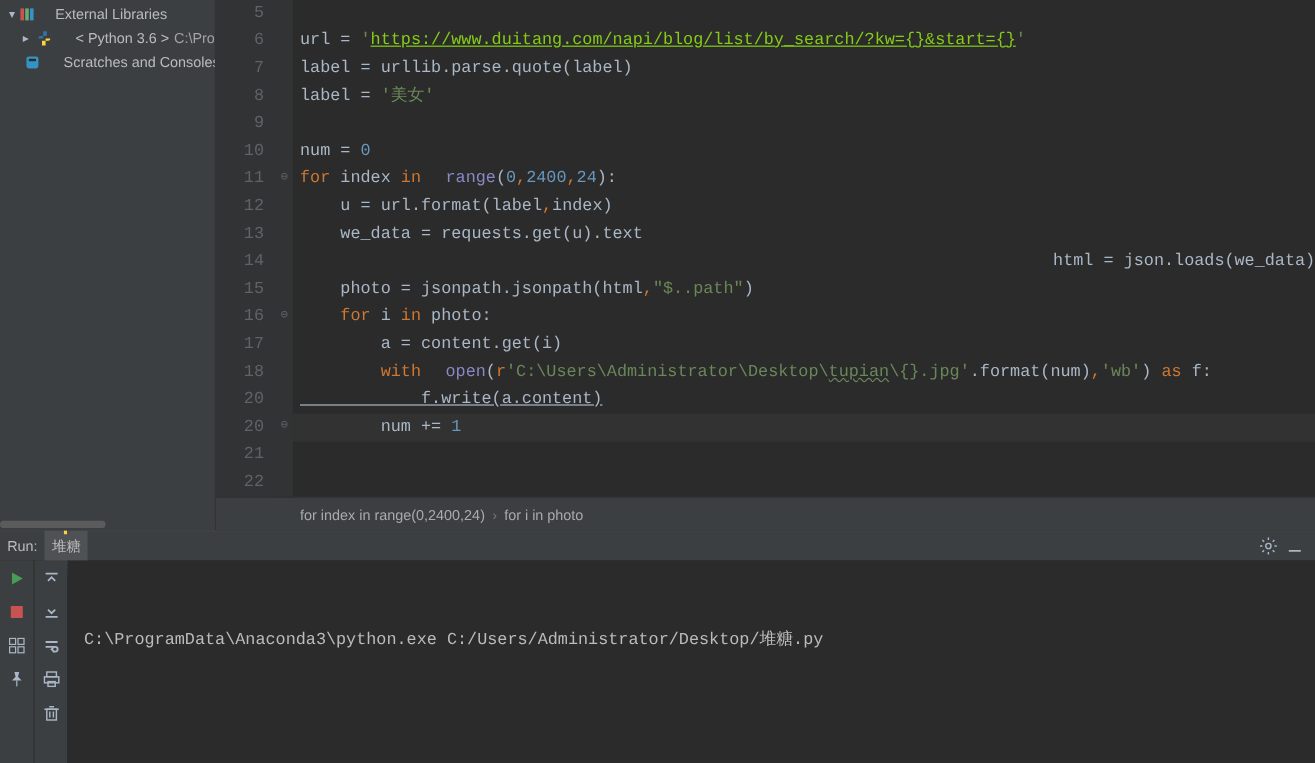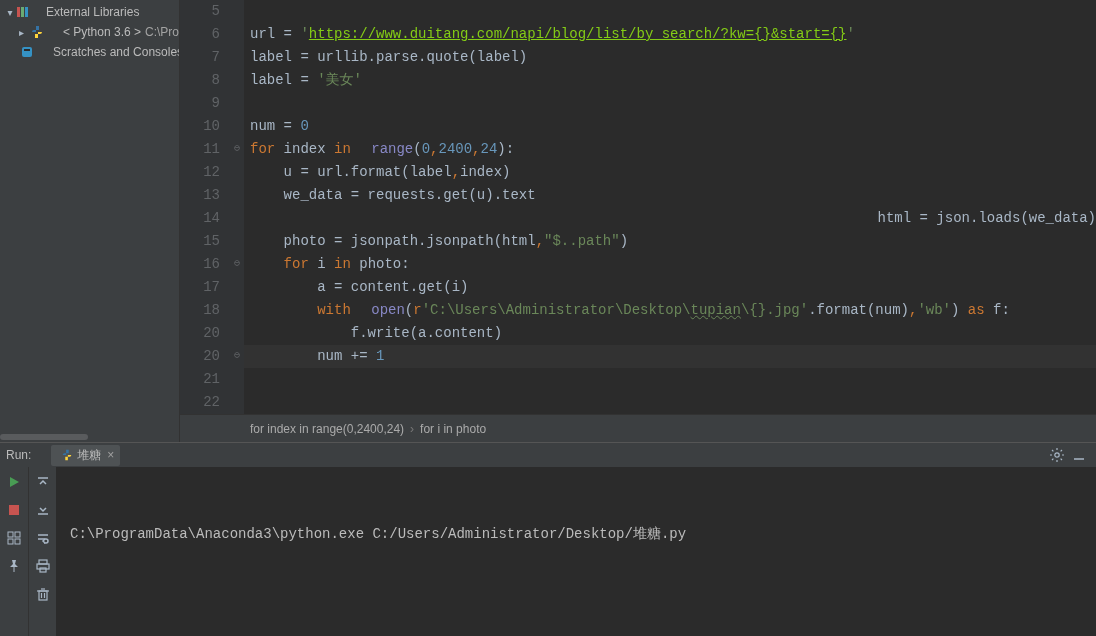--- a/index.html
+++ b/index.html
@@ -38,22 +38,22 @@
   .num { color:#6897bb; }
   .str { color:#6a8759; }
   .url-u { text-decoration:underline; color:#84cc16; }
   .typo { text-decoration:underline wavy #6a8759; text-decoration-thickness:1px; color:#6a8759; }
   .builtin { color:#8888c6;margin-left:12px; }
   .comma { color:#cc7832; }
 
   
   .run-panel { flex:1; display:flex; flex-direction:column; background:#2b2b2b; border-top:1px solid #555555; }
   .run-header { height:24px; background:#3c3f41; display:flex; align-items:center; padding:0 6px; color:#bbbbbb; font-size:12px; }
-  .run-header .title { margin-right:20px; }
-  .run-header .tab { display:flex; align-items:center; background:#4e5254; padding:2px 6px; border-radius:2px; }
+  .run-header .title { margin-right:6px; }
+  .run-header .tab { display:flex; align-items:center; background:#4e5254; padding:2px 6px; border-radius:2px;flex-direction:column; }
   .run-header .tab .close { margin-left:6px; color:#a0a0a0; font-size:12px; }
   .run-header .spacer { flex:1; }
   .run-header .icon-btn { width:22px; height:22px; display:flex; align-items:center; justify-content:center; color:#a9b7c6; }
   .run-body { flex:1; display:flex; }
   .run-tools-l { width:28px; background:#3c3f41; display:flex; flex-direction:column; align-items:center; padding-top:4px; gap:6px; }
   .run-tools-l2 { width:28px; background:#3c3f41; display:flex; flex-direction:column; align-items:center; padding-top:4px; gap:6px; border-left:1px solid #323232; }
   .tool-btn { width:22px; height:22px; display:flex; align-items:center; justify-content:center; color:#a9b7c6; }
   .tool-btn svg { display:block; }
   .run-output { flex:1; background:#2b2b2b; padding:10px 14px; font-family:Consolas,"Courier New",monospace; font-size:14px; line-height:23px; color:#bbbbbb; white-space:pre; }
 </style>
@@ -137,21 +137,21 @@
             <div class="line" style="position: relative;"></div>
             <div class="line" style="position: relative;">num = <span class="num">0</span></div>
             <div class="line" style="position: relative;"><span class="kw">for</span> index <span class="kw">in</span> <span class="builtin">range</span>(<span class="num">0</span><span class="comma">,</span><span class="num">2400</span><span class="comma">,</span><span class="num">24</span>):</div>
             <div class="line" style="position: relative;">    u = url.format(label<span class="comma">,</span>index)</div>
             <div class="line" style="position: relative;">    we_data = requests.get(u).text</div>
             <div class="line" style="position: relative; text-align: right;">    html = json.loads(we_data)</div>
             <div class="line" style="position: relative;">    photo = jsonpath.jsonpath(html<span class="comma">,</span><span class="str">"$..path"</span>)</div>
             <div class="line" style="position: relative;">    <span class="kw">for</span> i <span class="kw">in</span> photo:</div>
             <div class="line" style="position: relative;">        a = content.get(i)</div>
             <div class="line" style="position: relative;">        <span class="kw">with</span> <span class="builtin">open</span>(<span class="kw">r</span><span class="str">'C:</span><span class="str">\Users\Administrator\Desktop\</span><span class="typo">tupian</span><span class="str">\{}.jpg'</span>.format(num)<span class="comma">,</span><span class="str">'wb'</span>) <span class="kw">as</span> f:</div>
-            <div class="line" style="position: relative;">            f.write(a.content)</div>
+            <div class="line" style="position: relative; text-decoration: underline;">            f.write(a.content)</div>
             <div class="hl" style="top: 345px; height: 23px;"></div>
             <div class="line" style="position: relative;">        num += <span class="num">1</span></div>
             <div class="line" style="position: relative;"></div>
             <div class="line" style="position: relative;"></div>
           </div>
       </div>
       <div class="breadcrumb">
         <span>for index in range(0,2400,24)</span>
         <span class="sep">›</span>
         <span>for i in photo</span>

